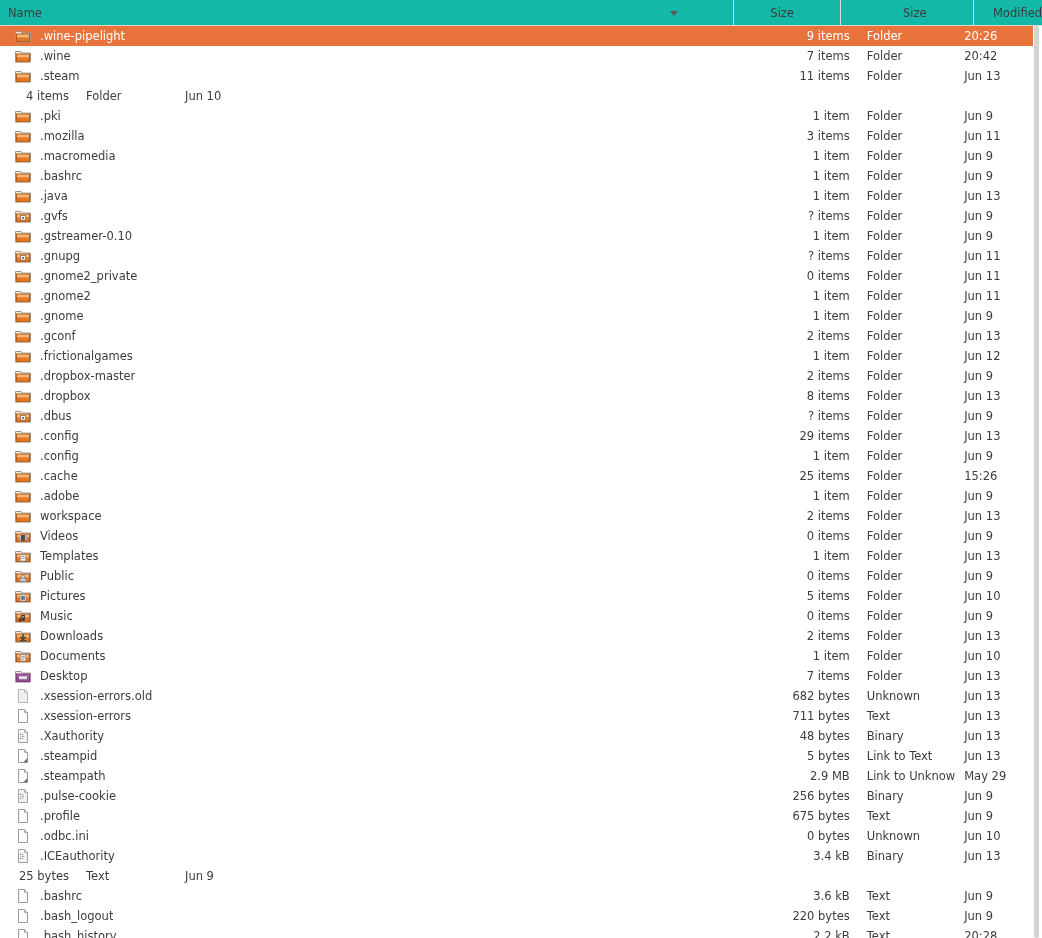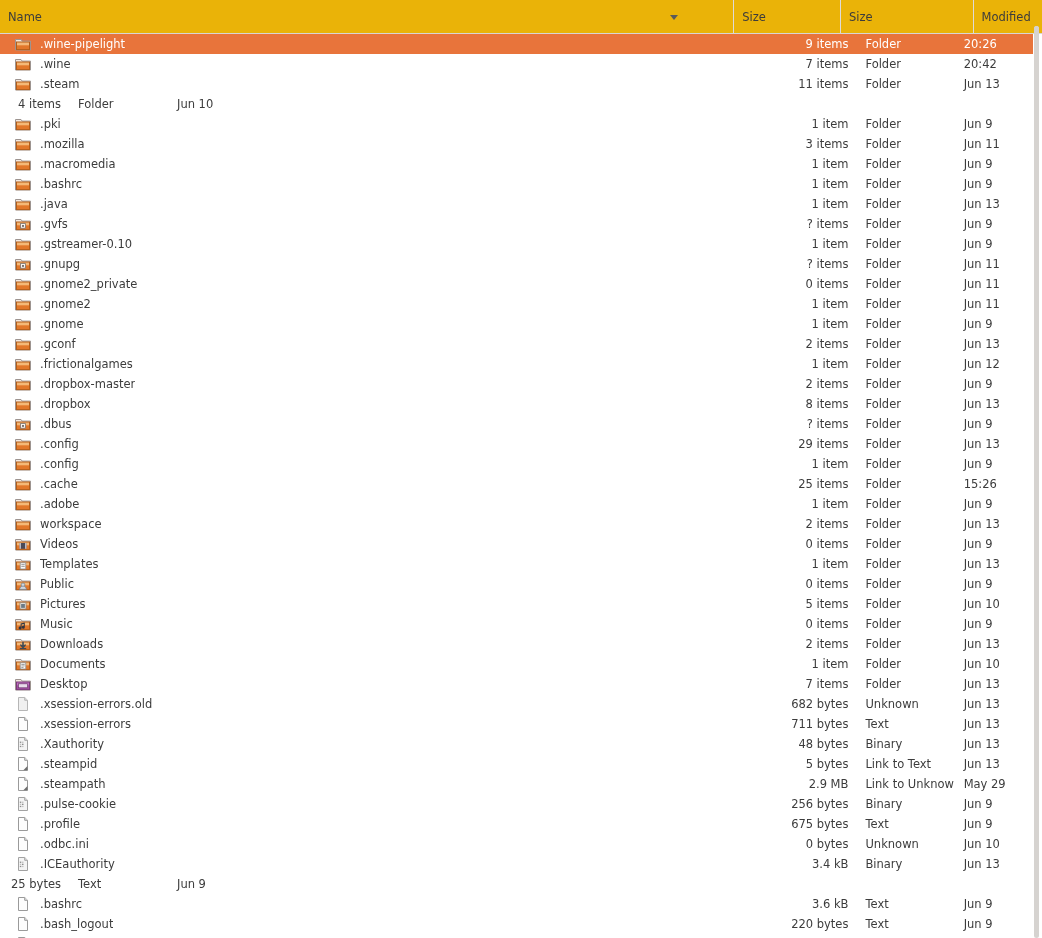--- a/index.html
+++ b/index.html
@@ -22,39 +22,40 @@
     width: 1042px;
     height: 938px;
     background: #ffffff;
     overflow: hidden;
   }
 
   
   .col-header {
     position: relative;
     display: flex;
-    height: 34px;
-    background: #eab308;
+    height: 26px;
+    background: #14b8a6;
     border-bottom: 1px solid #d9d6d3;
     box-sizing: border-box;
     user-select: none;
     gap: 46px;
   }
   .col-header .hcell {
     position: relative;
     display: flex;
     align-items: center;
     font-size: 11.5px;
     color: #3c3c3c;
     box-sizing: border-box;
     padding-left: 8px;
     background: transparent;
   }
   .col-header .hcell + .hcell {
     border-left: 1px solid #dedbd8;
+    justify-content: flex-end;
   }
   .h-name { width: 795px; }
   .h-size { width: 69px; }
   .h-type { width: 99px; }
   .h-mod  { width: 79px; }
 
   .sort-arrow {
     position: absolute;
     right: 9px;
     top: 50%;
@@ -97,20 +98,21 @@
   .c-name {
     width: 795px;
     display: flex;
     align-items: center;
     padding-left: 15px;
   }
   .c-size {
     width: 69px;
     text-align: right;
     padding-right: 8px;
+    margin-left: 8px;
   }
   .c-type {
     width: 99px;
     padding-left: 9px;
   }
   .c-mod {
     width: 79px;
     padding-left: 9px;
   }
   .name-label {

